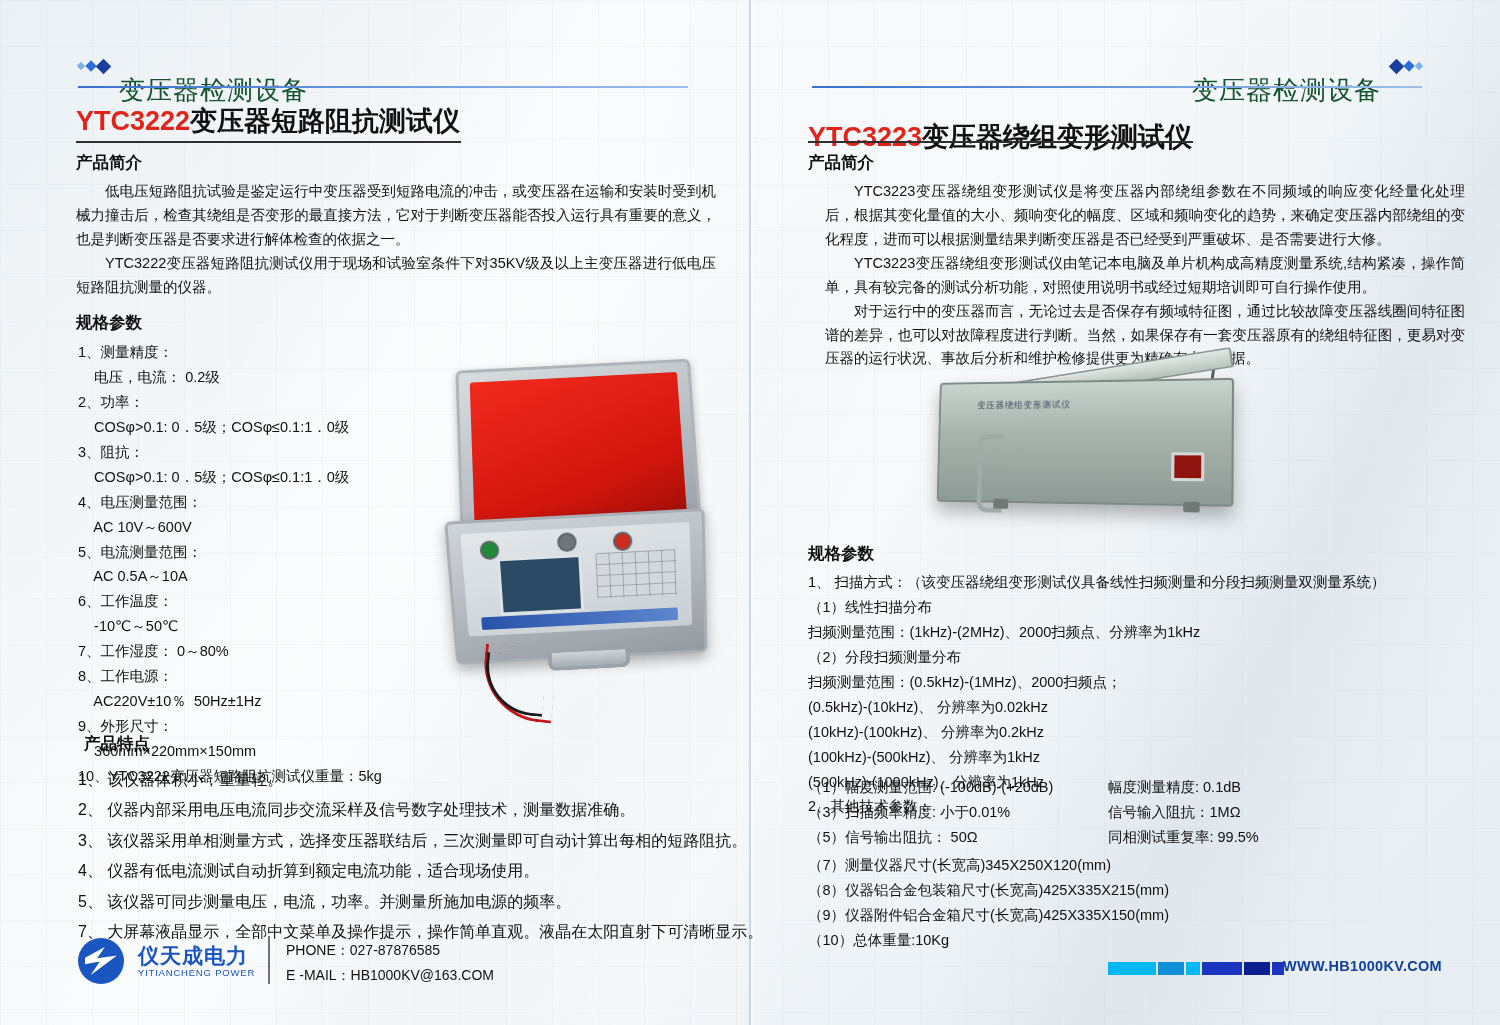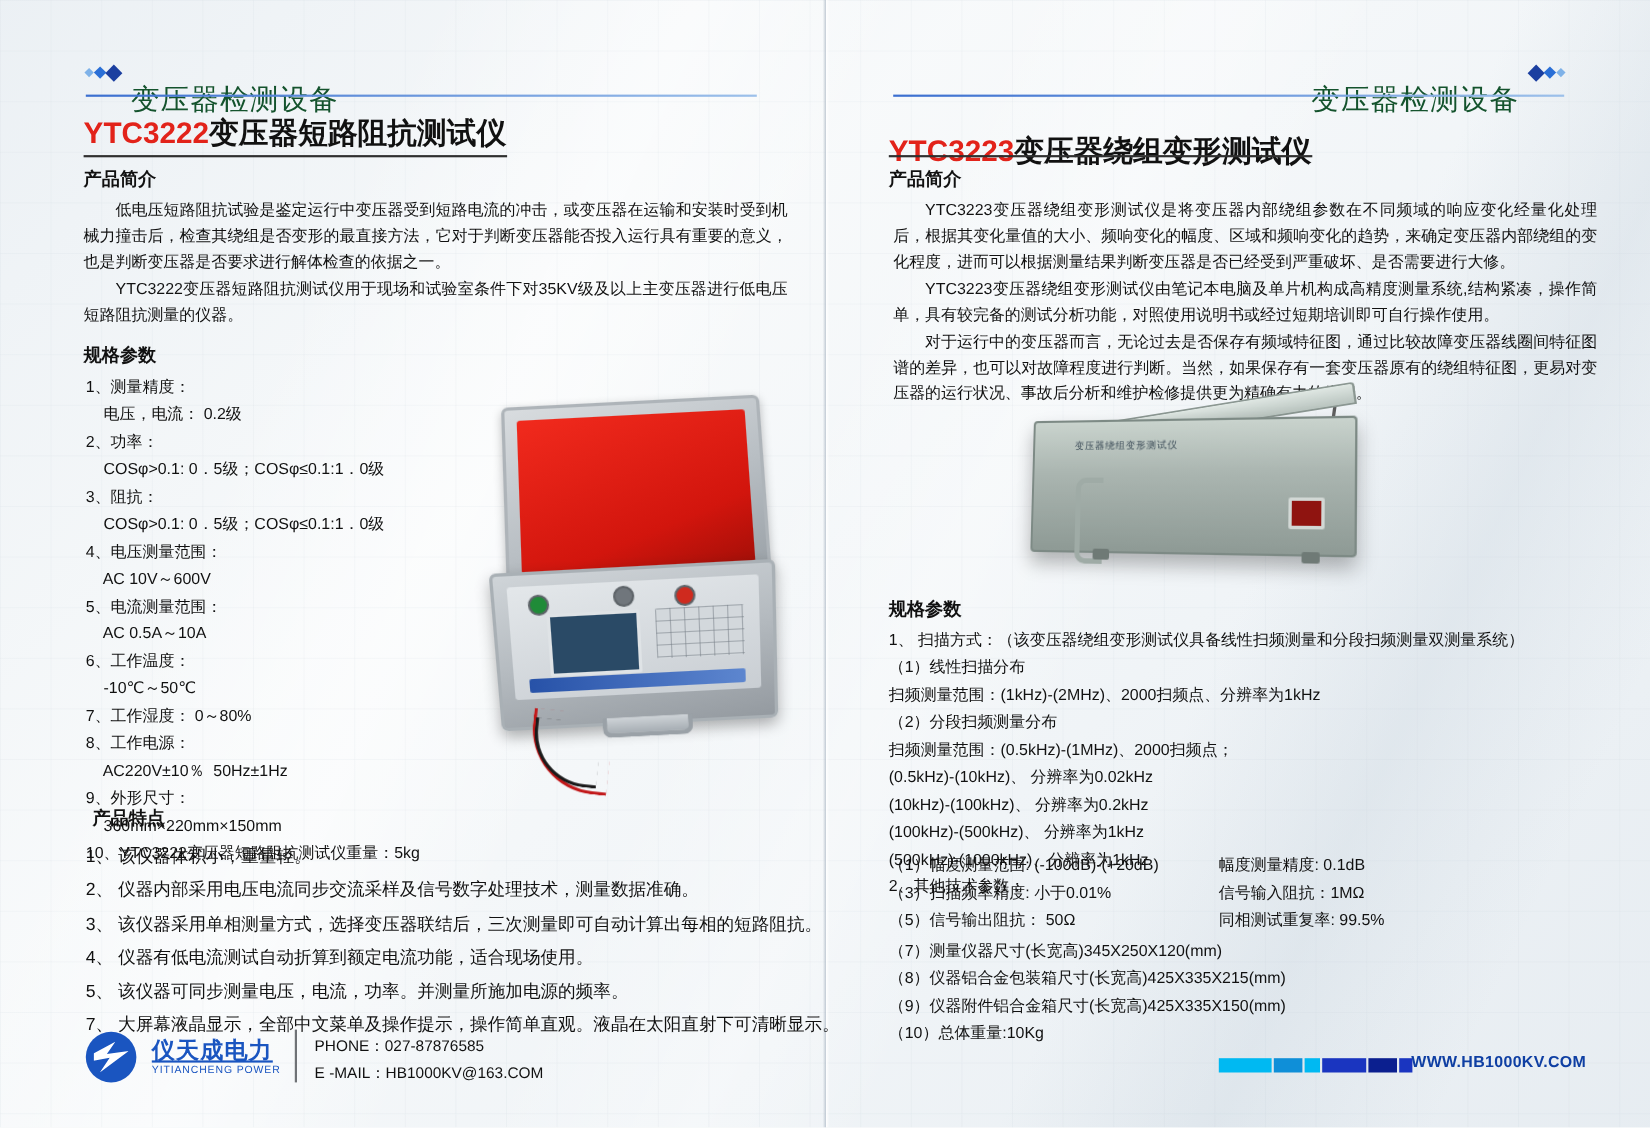--- a/index.html
+++ b/index.html
@@ -77,21 +77,21 @@
   .logo-box{position:absolute;left:78px;top:938px;display:flex;align-items:center;gap:8px;}
   .logo-mark{width:52px;height:46px;position:relative;}
   .logo-mark .circle{
     position:absolute;left:0;top:0;width:46px;height:46px;border-radius:50%;
     background:#1a55c0;
   }
   .logo-mark .swoosh{
     position:absolute;left:7px;top:9px;width:32px;height:28px;
     background:#fff;clip-path:polygon(0% 38%,62% 0%,38% 40%,100% 30%,18% 100%,46% 52%,0% 62%);
   }
-  .logo-txt .cn{font-size:21px;font-weight:bold;color:#1a55c0;line-height:1.1;letter-spacing:1px;text-decoration:underline;}
+  .logo-txt .cn{font-size:21px;font-weight:bold;color:#1a55c0;line-height:1.1;letter-spacing:1px;}
   .logo-txt .en{font-size:9.5px;color:#1a55c0;letter-spacing:.8px;}
   .vbar{position:absolute;left:268px;top:936px;width:2px;height:48px;background:#6f7276;}
   .contact{position:absolute;left:286px;top:938px;font-size:14px;line-height:1.75;color:#111;}
   .wwwbar{position:absolute;left:1108px;top:962px;display:flex;align-items:center;gap:2px;}
   .wwwbar .blk{height:13px;}
   .wwwtxt{position:absolute;left:1283px;top:958px;font-size:14.5px;font-weight:bold;color:#0f3fa3;letter-spacing:.3px;}
 
   
   .img1{position:absolute;left:420px;top:355px;width:300px;height:340px;}
   .case-lid{
@@ -285,21 +285,21 @@
   </div>
   <div class="hdr-line" style="right:78px;top:86px;width:610px;"></div>
 
   <h1 class="title" style="left:58px;top:124px;">
     <span class="red">YTC3223</span><span class="blk">变压器绕组变形测试仪</span>
   </h1>
   <div class="title-rule" style="left:58px;top:141px;width:385px;"></div>
 
   <h2 class="sec" style="left:58px;top:152px;">产品简介</h2>
 
-  <div class="para" style="left:62px;top:180px;width:640px;">
+  <div class="para" style="left:75px;top:180px;width:640px;">
     <p>YTC3223变压器绕组变形测试仪是将变压器内部绕组参数在不同频域的响应变化经量化处理后，根据其变化量值的大小、频响变化的幅度、区域和频响变化的趋势，来确定变压器内部绕组的变化程度，进而可以根据测量结果判断变压器是否已经受到严重破坏、是否需要进行大修。</p>
     <p>YTC3223变压器绕组变形测试仪由笔记本电脑及单片机构成高精度测量系统,结构紧凑，操作简单，具有较完备的测试分析功能，对照使用说明书或经过短期培训即可自行操作使用。</p>
     <p>对于运行中的变压器而言，无论过去是否保存有频域特征图，通过比较故障变压器线圈间特征图谱的差异，也可以对故障程度进行判断。当然，如果保存有一套变压器原有的绕组特征图，更易对变压器的运行状况、事故后分析和维护检修提供更为精确有力的依据。</p>
   </div>
 
   <div class="img2" style="left:130px;top:350px;">
     <div class="antenna"></div>
     <div class="rack-top"></div>
     <div class="rack-body">
       <div class="rack-handle"></div>

